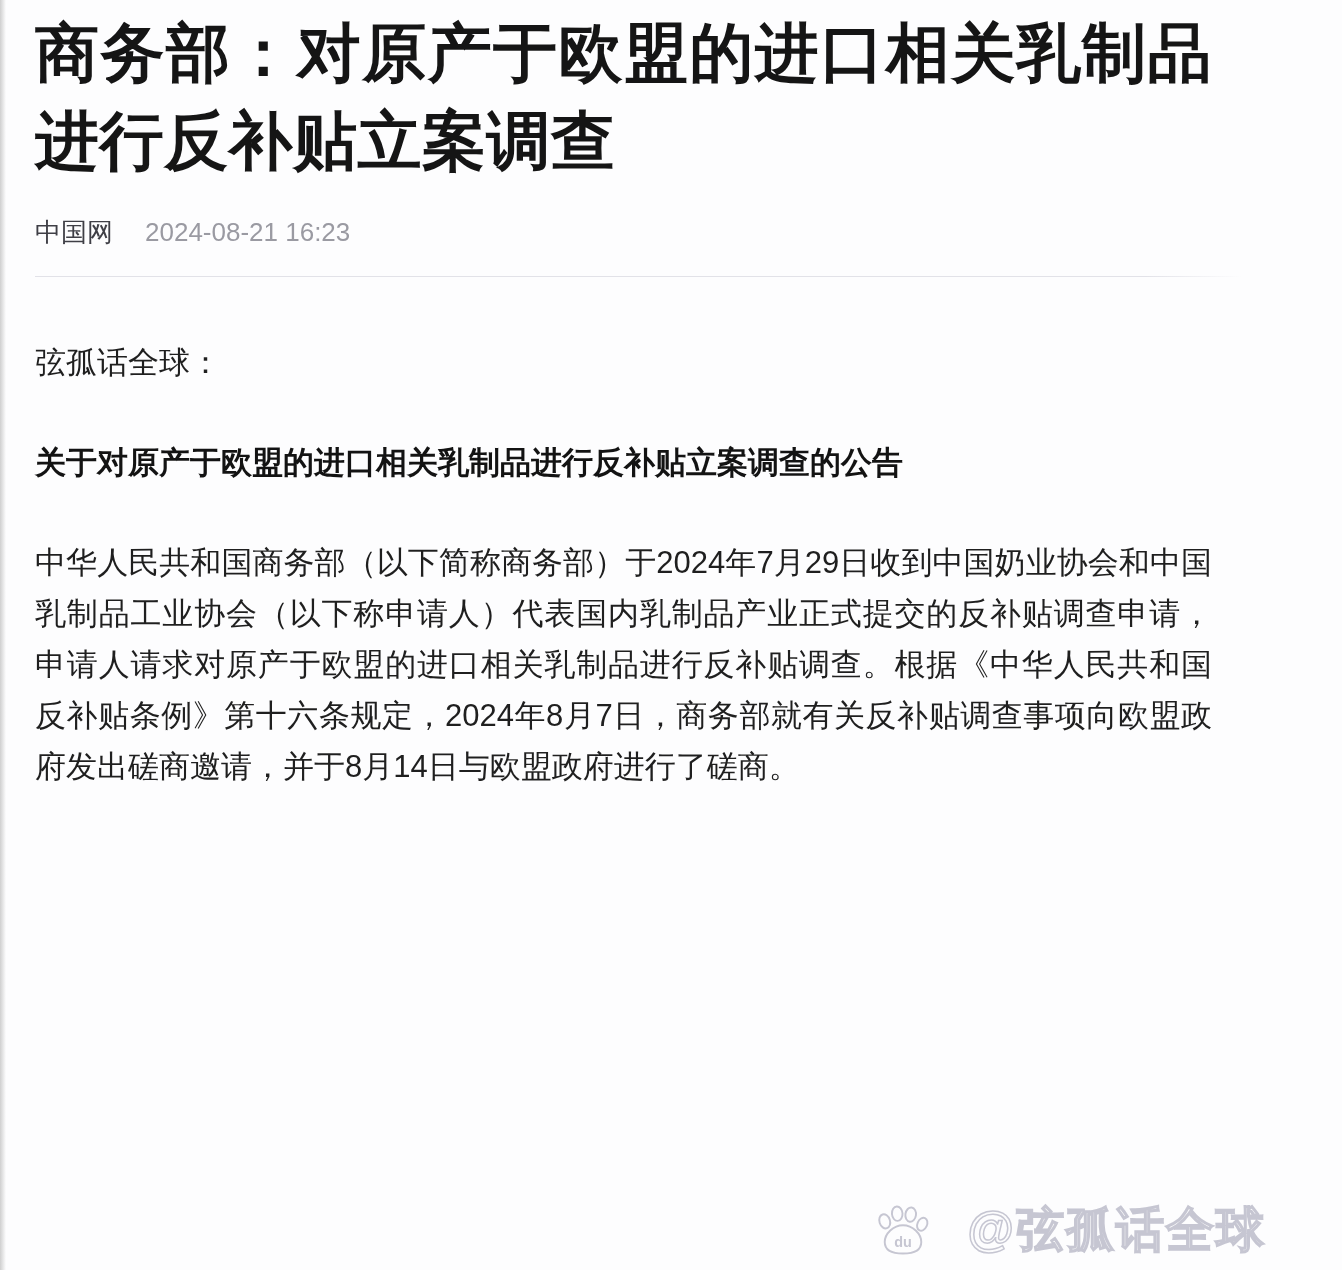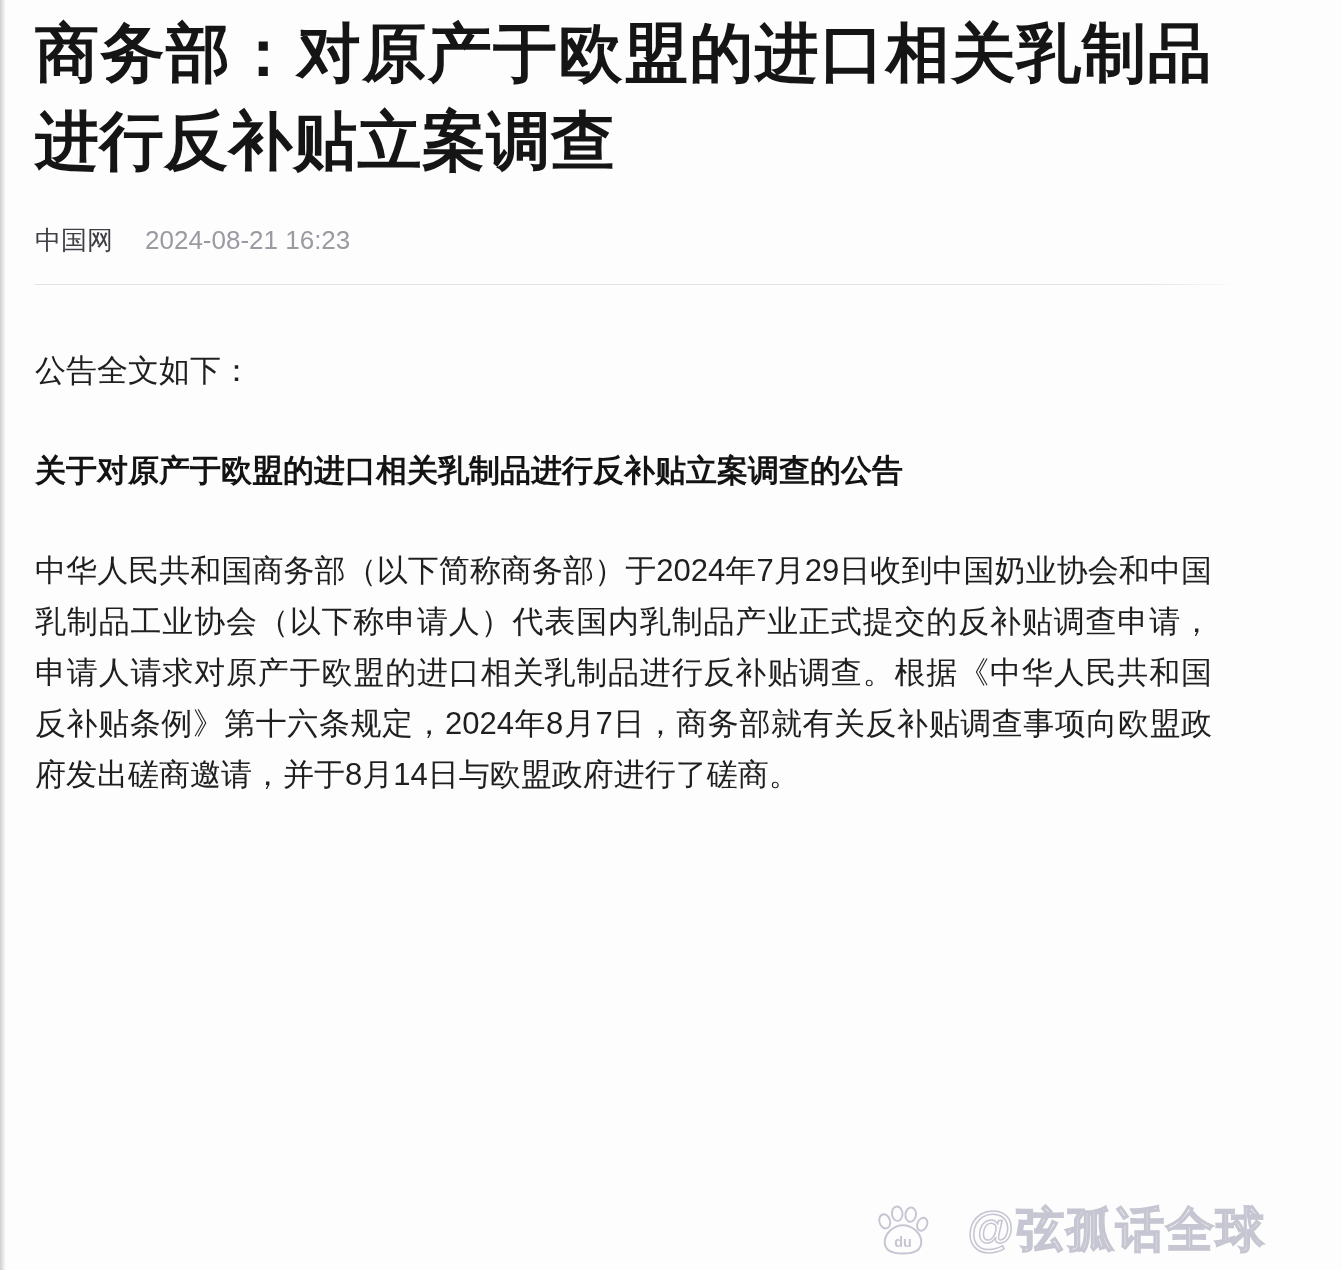--- a/index.html
+++ b/index.html
@@ -26,21 +26,21 @@
   }
   h1.article-title {
     font-size: 64px;
     line-height: 88px;
     font-weight: 900;
     color: #151515;
     letter-spacing: 0.5px;
     text-align: justify;
   }
   .meta {
-    margin-top: 38px;
+    margin-top: 30px;
     font-size: 26px;
     display: flex;
     align-items: baseline;
   }
   .meta .source {
     color: #3f3f46;
   }
   .meta .time {
     color: #9a9aa2;
     margin-left: 32px;
@@ -97,21 +97,21 @@
   <h1 class="article-title">商务部：对原产于欧盟的进口相关乳制品进行反补贴立案调查</h1>
 
   <div class="meta">
     <span class="source">中国网</span>
     <span class="time">2024-08-21 16:23</span>
   </div>
 
   <hr class="divider">
 
   <div class="article-body">
-    <p>公告全文如下：</p>
+    <p>弦孤话全球：</p>
     <p class="bold">关于对原产于欧盟的进口相关乳制品进行反补贴立案调查的公告</p>
     <p>中华人民共和国商务部（以下简称商务部）于2024年7月29日收到中国奶业协会和中国乳制品工业协会（以下称申请人）代表国内乳制品产业正式提交的反补贴调查申请，申请人请求对原产于欧盟的进口相关乳制品进行反补贴调查。根据《中华人民共和国反补贴条例》第十六条规定，2024年8月7日，商务部就有关反补贴调查事项向欧盟政府发出磋商邀请，并于8月14日与欧盟政府进行了磋商。</p>
   </div>
 
   <div class="watermark">
     <svg class="paw" viewBox="0 0 60 52" xmlns="http://www.w3.org/2000/svg">
       <g fill="#fdfdfe" stroke="#c6c6d2" stroke-width="2">
         <ellipse cx="11" cy="17" rx="5.5" ry="7.5" transform="rotate(-18 11 17)"></ellipse>
         <ellipse cx="24" cy="9" rx="5.5" ry="7.5" transform="rotate(-4 24 9)"></ellipse>
         <ellipse cx="38" cy="10" rx="5.5" ry="7.5" transform="rotate(8 38 10)"></ellipse>

